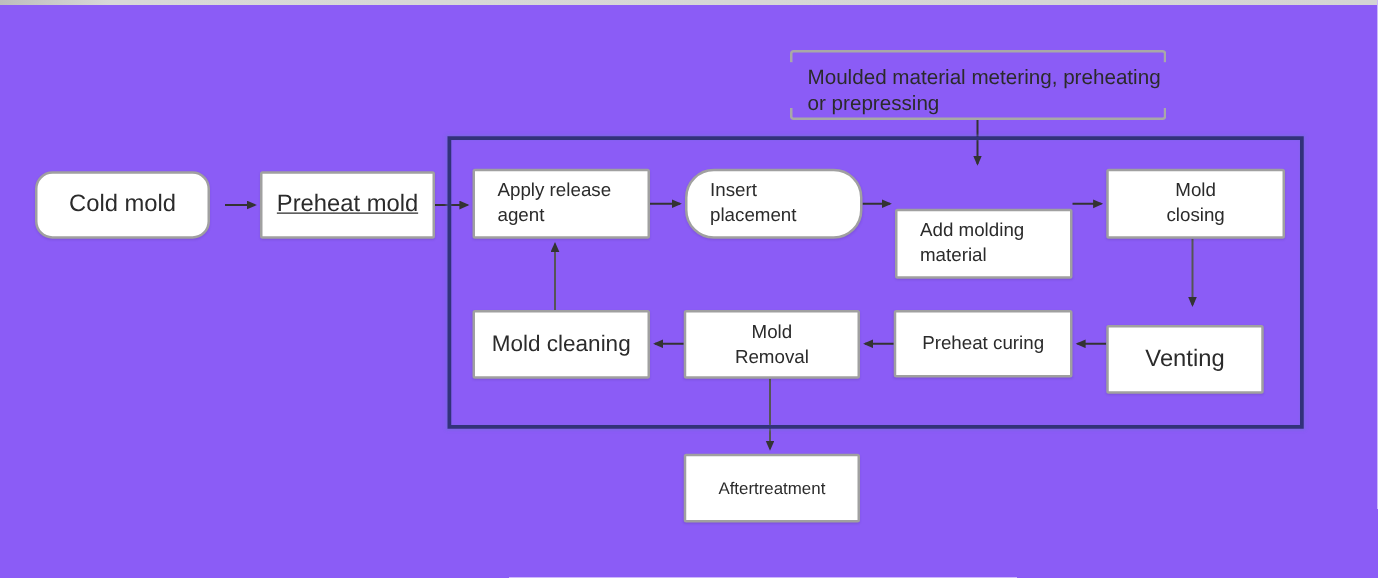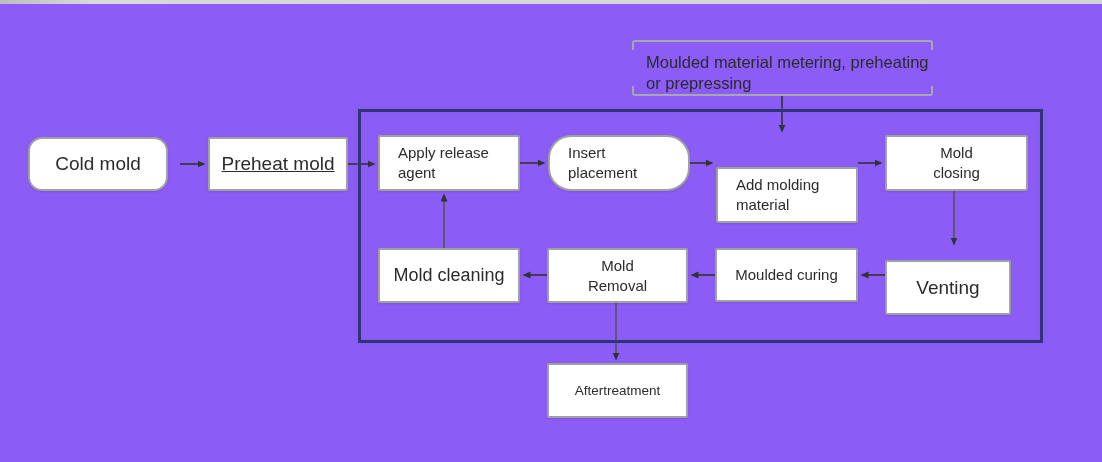--- a/index.html
+++ b/index.html
@@ -175,21 +175,21 @@
   <div class="node n-mold-cleaning">
     <span class="node-label">Mold cleaning</span>
   </div>
 
   <div class="node n-mold-removal">
     <span class="node-label">Mold
 Removal</span>
   </div>
 
   <div class="node n-pressure-curing">
-    <span class="node-label">Moulded curing</span>
+    <span class="node-label">Preheat curing</span>
   </div>
 
   <div class="node n-venting">
     <span class="node-label">Venting</span>
   </div>
 
   <div class="node n-aftertreatment">
     <span class="node-label">Aftertreatment</span>
   </div>
 

